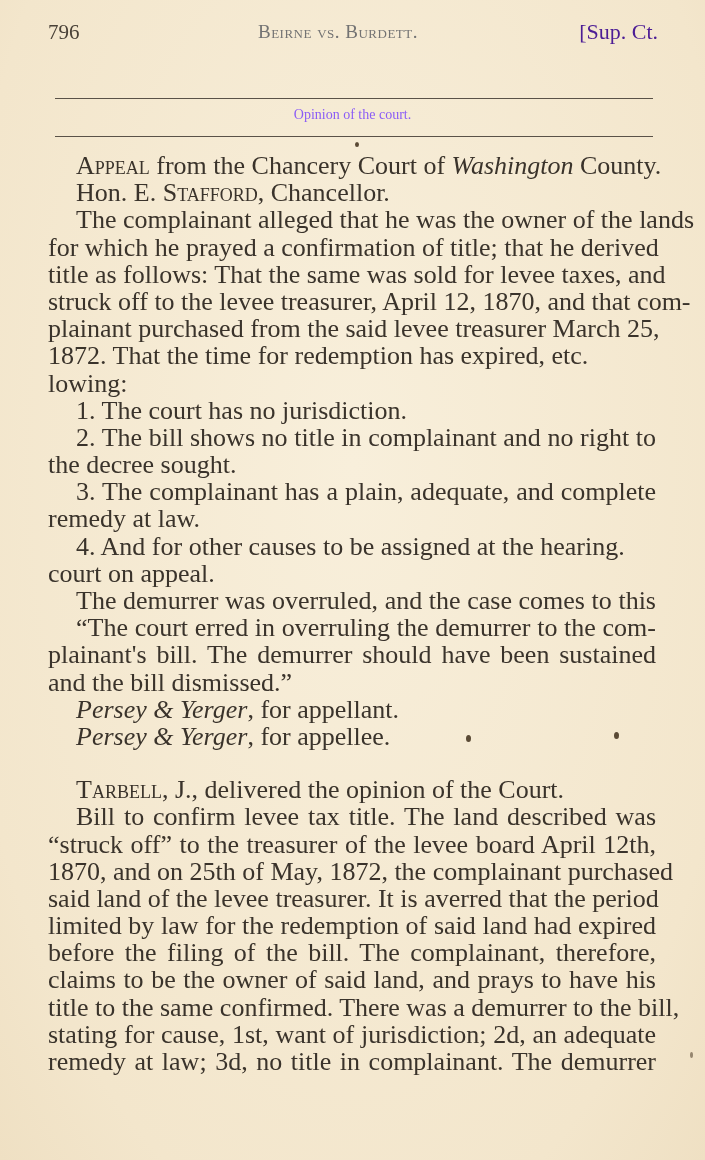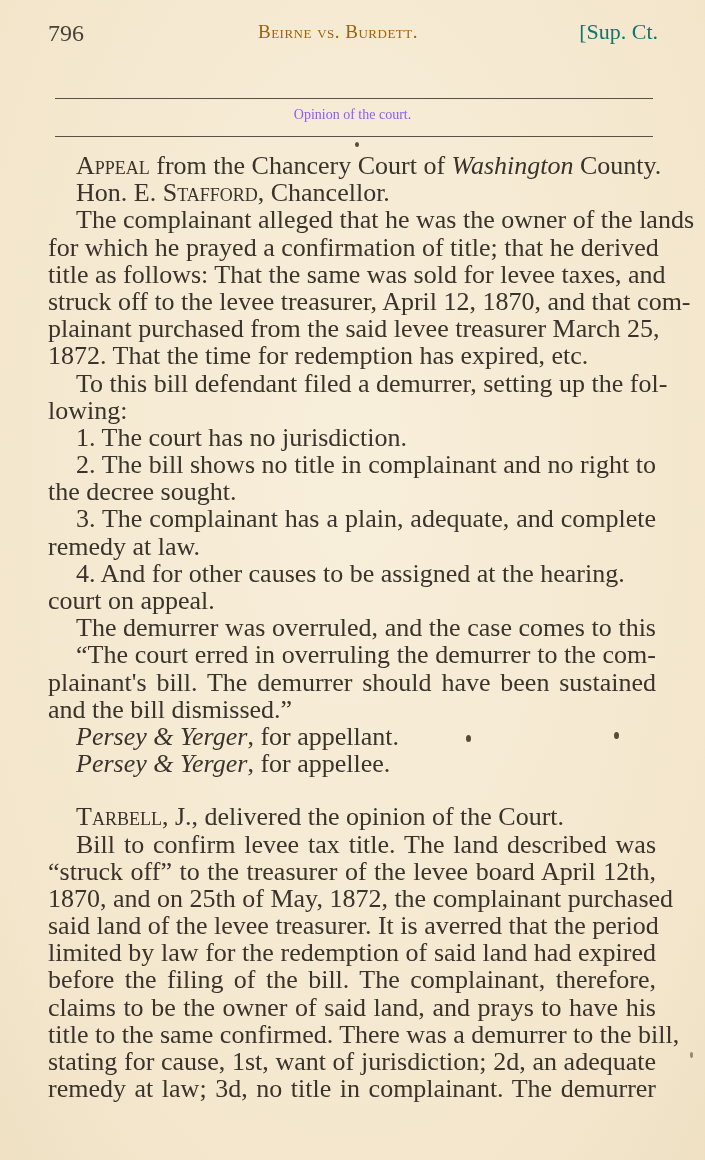--- a/index.html
+++ b/index.html
@@ -6,23 +6,23 @@
   body {
     width: 705px; height: 1160px; overflow: hidden;
     background: #f6ecd6;
     background-image: radial-gradient(ellipse at 50% 40%, #f8efdb 0%, #f3e6cc 80%, #efe0c3 100%);
     font-family: "Liberation Serif", "DejaVu Serif", serif;
     color: #3a332b;
     position: relative;
   }
   .page { position: absolute; left: 0; top: 0; width: 705px; height: 1160px; }
   .running-head { position: absolute; top: 20px; left: 48px; width: 610px; height: 40px; }
-  .page-number { position: absolute; left: 0; top: 0; font-size: 24px; color: #4a4238; }
-  .case-title { position: absolute; left: 210px; top: 1px; font-size: 19px; letter-spacing: 0.5px; font-variant: small-caps; color: #a16207; }
-  .court-tag { position: absolute; right: 0; top: -1px; font-size: 22px; color: #0f766e; }
+  .page-number { position: absolute; left: 0; top: 0; font-size: 21px; color: #4a4238; }
+  .case-title { position: absolute; left: 210px; top: 1px; font-size: 19px; letter-spacing: 0.5px; font-variant: small-caps; color: #737373; }
+  .court-tag { position: absolute; right: 0; top: -1px; font-size: 22px; color: #4c1d95; }
   .rule { position: absolute; left: 55px; width: 598px; height: 0; border-top: 1.2px solid #5a5248; }
   .rule.top { top: 98px; }
   .rule.bottom { top: 136px; }
   .section-head { position: absolute; top: 107px; left: 0; width: 705px; text-align: center; font-size: 14px; color: #8b5cf6; }
   .body-text { position: absolute; left: 48px; top: 152px; width: 608px; }
   .line { height: 27.2px; line-height: 27.2px; font-size: 26px; white-space: nowrap; text-align: justify; text-align-last: justify; }
   .line.last { text-align-last: left; }
   .indent { padding-left: 28px; }
   .sc { font-variant: small-caps; }
   .it { font-style: italic; }
@@ -56,21 +56,20 @@
     <div>
       <div class="line indent">The complainant alleged that he was the owner of the lands</div>
       <div class="line">for which he prayed a confirmation of title; that he derived</div>
       <div class="line">title as follows:  That the same was sold for levee taxes, and</div>
       <div class="line">struck off to the levee treasurer, April 12, 1870, and that com-</div>
       <div class="line">plainant purchased from the said levee treasurer March 25,</div>
       <div class="line last">1872.  That the time for redemption has expired, etc.</div>
     </div>
 
     <div>
-      <div class="line indent">To this bill defendant filed a demurrer, setting up the fol-</div>
       <div class="line last">lowing:</div>
     </div>
 
     <div>
       <div class="line last indent">1. The court has no jurisdiction.</div>
       <div class="line indent">2. The bill shows no title in complainant and no right to</div>
       <div class="line last">the decree sought.</div>
       <div class="line indent">3. The complainant has a plain, adequate, and complete</div>
       <div class="line last">remedy at law.</div>
       <div class="line last indent">4. And for other causes to be assigned at the hearing.</div>

